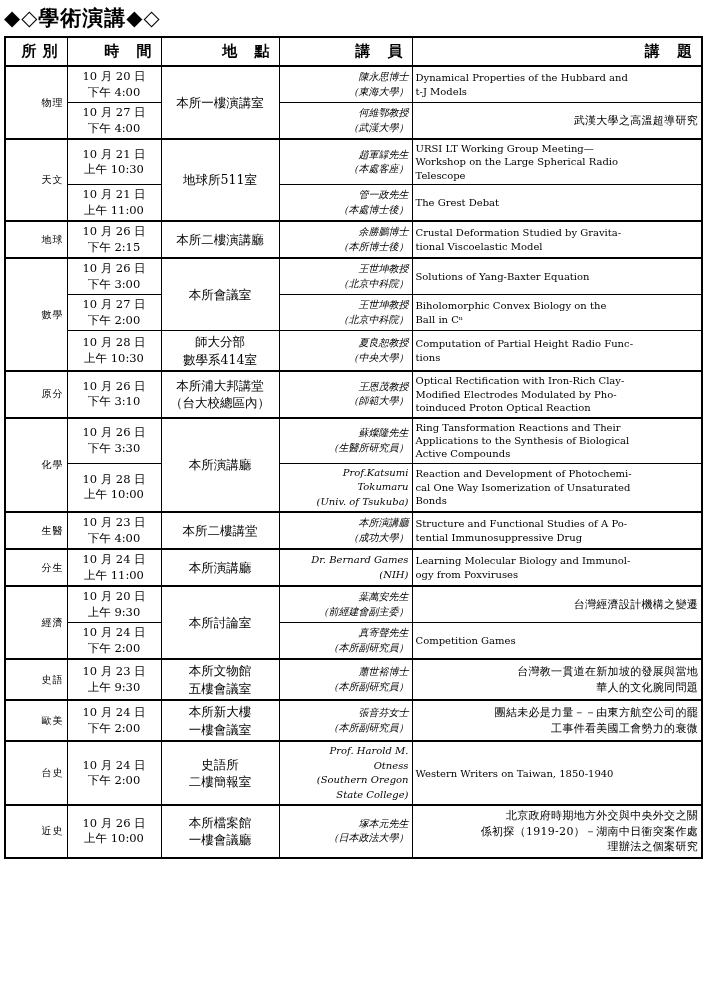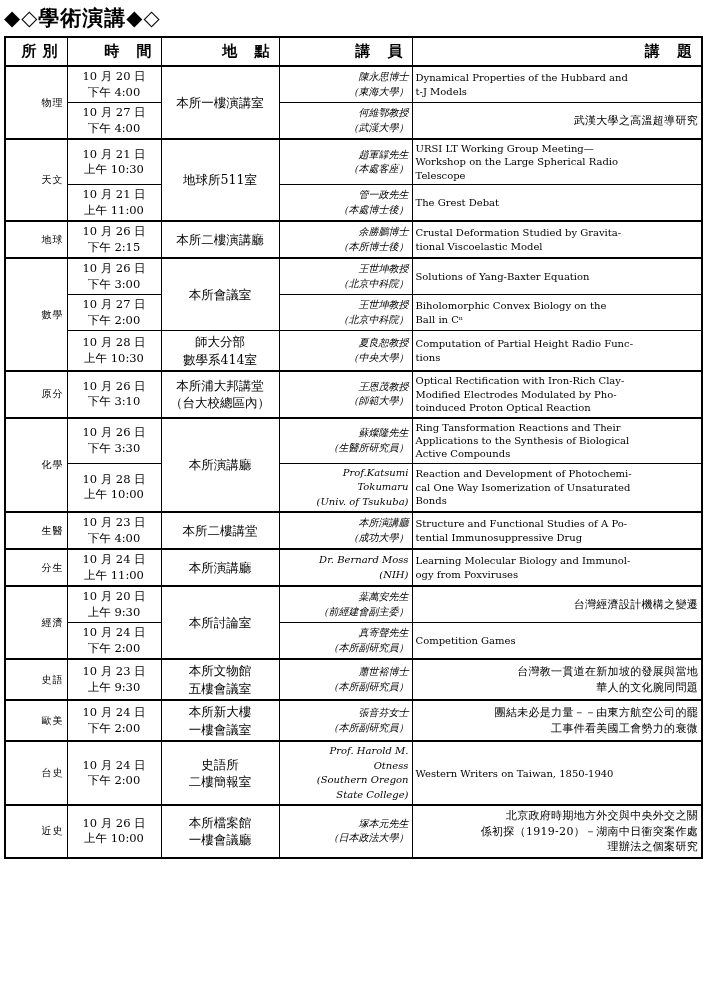--- a/index.html
+++ b/index.html
@@ -341,21 +341,21 @@
             <span class="l">分生</span>
           </td>
           <td class="time thick-top">
             <span class="l">10 月 24 日</span>
             <span class="l">上午 11:00</span>
           </td>
           <td class="place thick-top" rowspan="1">
             <span class="l">本所演講廳</span>
           </td>
           <td class="speaker thick-top">
-            <span class="l">Dr. Bernard Moss</span>
+            <span class="l">Dr. Bernard Games</span>
             <span class="l">(NIH)</span>
           </td>
           <td class="topic thick-top">
             <span class="l">Learning Molecular Biology and Immunol-</span>
             <span class="l">ogy from Poxviruses</span>
           </td>
         </tr>
         <tr>
           <td class="dept thick-top" rowspan="2">
             <span class="l">經濟</span>

